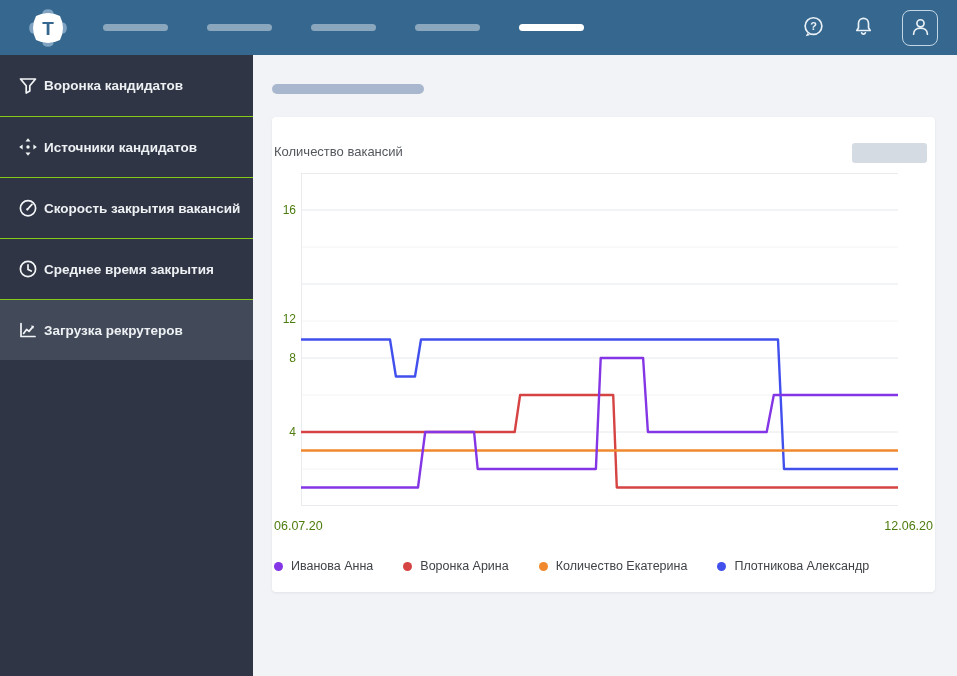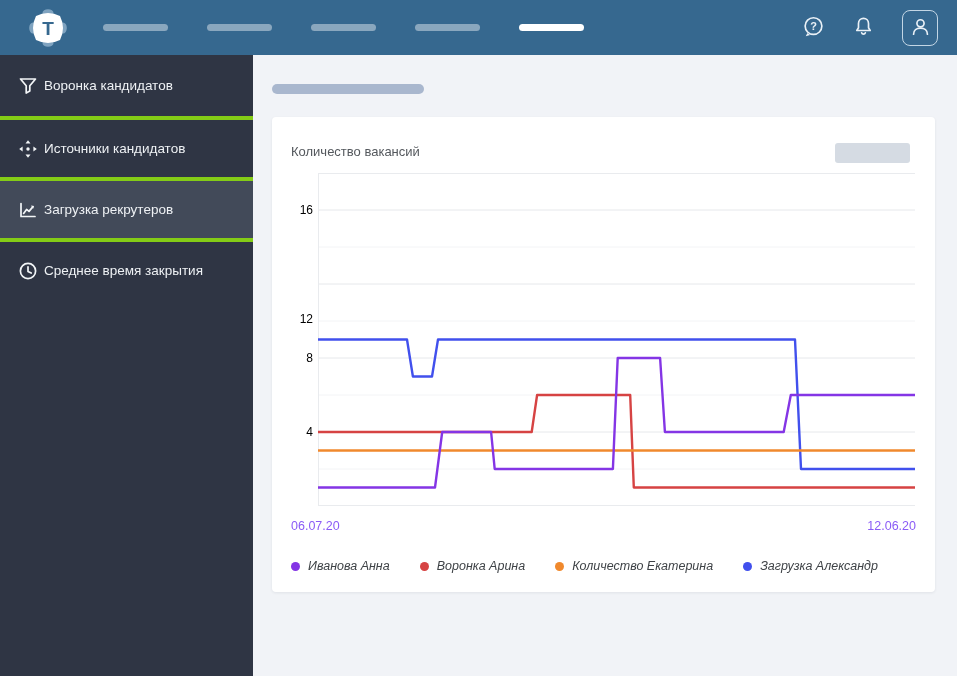--- a/index.html
+++ b/index.html
@@ -24,42 +24,42 @@
   .avatar-btn {
     width:36px; height:36px; border:1.6px solid #C3D6E5; border-radius:8px;
     background:transparent; cursor:pointer; display:flex; align-items:center; justify-content:center;
   }
   
   .sidebar { position:absolute; top:55px; left:0; width:253px; height:621px; background:#2F3544; }
   .side-item {
     height:61px; display:flex; align-items:center; padding-left:18px;
     color:#EEF1F4; font-size:13.5px; cursor:pointer;
   }
-  .side-item + .side-item { border-top:4px solid #84cc16;align-items:center; }
+  .side-item + .side-item { border-top:1px solid #84cc16;align-items:center; }
   .side-item.selected { background:#424A59; }
   .side-icon { width:20px; height:20px; margin-right:6px; flex:0 0 auto; display:flex; align-items:center; }
-  .side-label { padding-left:0; }
+  .side-label { padding-left:0;font-weight:bold; }
   
   .main { position:absolute; left:253px; top:55px; width:704px; height:621px; }
   .page-title-bar { margin:29px 0 0 19px; width:152px; height:10px; border-radius:5px; background:#A9B7CE; }
   .card {
     margin:23px 22px 0 19px; width:663px; height:475px; background:#FFFFFF;
-    border-radius:4px; box-shadow:0 1px 3px rgba(31,41,55,.08); padding:0 19px;
+    border-radius:4px; box-shadow:0 1px 3px rgba(31,41,55,.08); padding:0 2px;
   }
   .card-header { position:relative; height:56px; }
   .chart-title { position:absolute; left:0; top:27px; font-size:13px; color:#54585D; }
   .card-select { position:absolute; right:6px; top:26px; width:75px; height:20px; border-radius:3px; background:#D5DBE3; border:none; cursor:pointer; }
   .chart-row { display:flex; }
   .y-labels { width:22px; height:333px; position:relative; margin-right:5px; flex:0 0 auto; }
-  .y-tick { position:absolute; right:0; transform:translateY(-50%); font-size:12px; color:#000000; }
+  .y-tick { position:absolute; right:0; transform:translateY(-50%); font-size:12px; color:#4d7c0f; }
   .plot { width:597px; height:333px; position:relative; flex:0 0 auto; }
   .plot svg { position:absolute; left:0; top:0; }
-  .x-labels { display:flex; justify-content:space-between; margin-top:13px; font-size:12.5px; color:#8b5cf6; }
+  .x-labels { display:flex; justify-content:space-between; margin-top:13px; font-size:12.5px; color:#4d7c0f; }
   .legend { display:flex; align-items:center; gap:30px; margin-top:26px; }
-  .legend-item { display:flex; align-items:center; gap:8px; font-size:12.5px; color:#3F4347; cursor:pointer;font-style:italic; }
+  .legend-item { display:flex; align-items:center; gap:8px; font-size:12.5px; color:#3F4347; cursor:pointer; }
   .legend-dot { width:9px; height:9px; border-radius:50%; flex:0 0 auto; }
 </style>
 </head>
 <body>
 
 <header class="navbar">
   <span class="logo">
     <svg width="40" height="40" viewBox="0 0 40 40">
       <ellipse cx="20" cy="5" rx="5.5" ry="3.8" fill="#7FA3C0"></ellipse>
       <ellipse cx="20" cy="35" rx="5.5" ry="3.8" fill="#7FA3C0"></ellipse>
@@ -119,38 +119,48 @@
       <svg width="20" height="20" viewBox="0 0 20 20">
         <circle cx="10" cy="10" r="1.7" fill="#F3F6F8"></circle>
         <path d="M10,1.2 L12.5,4.6 L7.5,4.6 Z" fill="#F3F6F8"></path>
         <path d="M10,18.8 L12.5,15.4 L7.5,15.4 Z" fill="#F3F6F8"></path>
         <path d="M1.2,10 L4.6,7.5 L4.6,12.5 Z" fill="#F3F6F8"></path>
         <path d="M18.8,10 L15.4,7.5 L15.4,12.5 Z" fill="#F3F6F8"></path>
       </svg>
     </span>
     <span class="side-label">Источники кандидатов</span>
   </div>
+  <div class="side-item">
+    <span class="side-icon">
+      <svg width="20" height="20" viewBox="0 0 20 20">
+        <circle cx="10" cy="10.2" r="7.6" fill="none" stroke="#F3F6F8" stroke-width="1.7"></circle>
+        <path d="M9.4,11.4 L14,6.4" fill="none" stroke="#F3F6F8" stroke-width="1.7" stroke-linecap="round"></path>
+        <circle cx="9.3" cy="11.4" r="1.1" fill="#F3F6F8"></circle>
+      </svg>
+    </span>
+    <span class="side-label">Скорость закрытия вакансий</span>
+  </div>
+  <div class="side-item">
+    <span class="side-icon">
+      <svg width="20" height="20" viewBox="0 0 20 20">
+        <circle cx="10" cy="10" r="7.6" fill="none" stroke="#F3F6F8" stroke-width="1.7"></circle>
+        <path d="M10,5.8 L10,10.4 L13.2,12.1" fill="none" stroke="#F3F6F8" stroke-width="1.7" stroke-linecap="round" stroke-linejoin="round"></path>
+      </svg>
+    </span>
+    <span class="side-label">Среднее время закрытия</span>
+  </div>
   <div class="side-item selected">
     <span class="side-icon">
       <svg width="20" height="20" viewBox="0 0 20 20">
         <path d="M3,3.5 L3,16.5 L17,16.5" fill="none" stroke="#F3F6F8" stroke-width="1.7" stroke-linecap="round" stroke-linejoin="round"></path>
         <path d="M5.6,13.4 L8.6,9.4 L11,11.4 L15,6.6" fill="none" stroke="#F3F6F8" stroke-width="1.7" stroke-linecap="round" stroke-linejoin="round"></path>
         <path d="M12.9,5.6 L15.8,5.9 L15.2,8.7 Z" fill="#F3F6F8"></path>
       </svg>
     </span>
     <span class="side-label">Загрузка рекрутеров</span>
-  </div>
-  <div class="side-item">
-    <span class="side-icon">
-      <svg width="20" height="20" viewBox="0 0 20 20">
-        <circle cx="10" cy="10" r="7.6" fill="none" stroke="#F3F6F8" stroke-width="1.7"></circle>
-        <path d="M10,5.8 L10,10.4 L13.2,12.1" fill="none" stroke="#F3F6F8" stroke-width="1.7" stroke-linecap="round" stroke-linejoin="round"></path>
-      </svg>
-    </span>
-    <span class="side-label">Среднее время закрытия</span>
   </div>
 </aside>
 
 <main class="main">
   <div class="page-title-bar"></div>
 
   <section class="card">
     <div class="card-header">
       <span class="chart-title">Количество вакансий</span>
       <button class="card-select"></button>
@@ -197,17 +207,17 @@
         <span class="legend-item">
           <span class="legend-dot" style="background: rgb(214, 67, 67);"></span>
           <span>Воронка Арина</span>
         </span>
         <span class="legend-item">
           <span class="legend-dot" style="background: rgb(240, 137, 45);"></span>
           <span>Количество Екатерина</span>
         </span>
         <span class="legend-item">
           <span class="legend-dot" style="background: rgb(65, 80, 237);"></span>
-          <span>Загрузка Александр</span>
+          <span>Плотникова Александр</span>
         </span>
       </div>
   </section>
 </main>
 
 </body></html>

